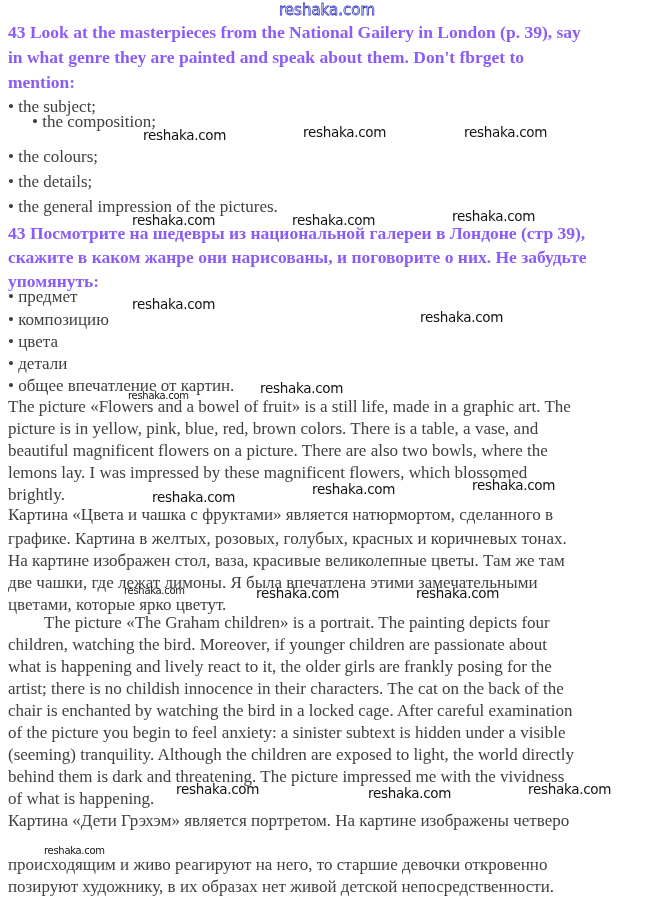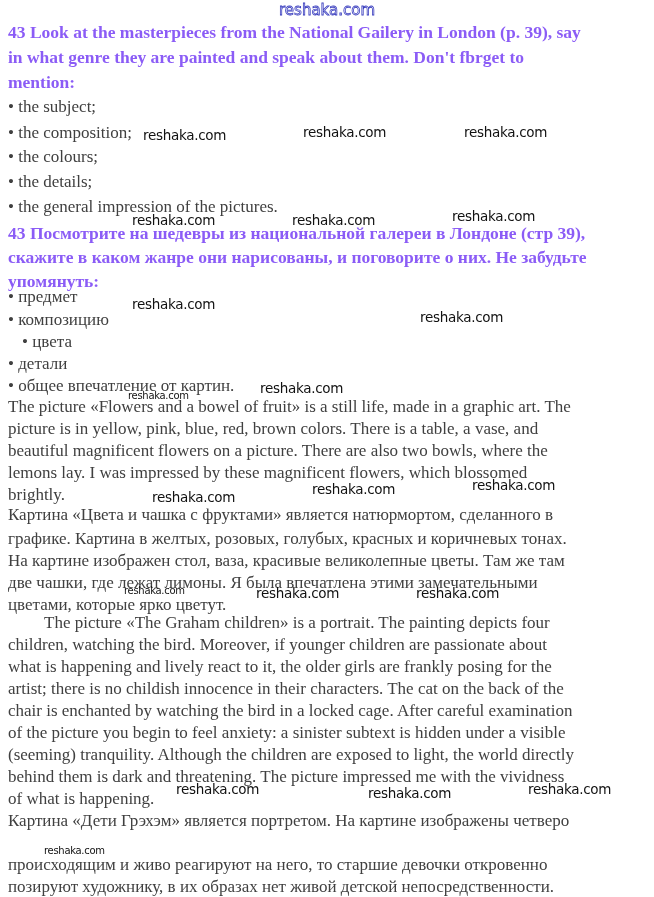--- a/index.html
+++ b/index.html
@@ -26,31 +26,31 @@
 <body>
 
 <div class="page">
 
   <span class="wm top" style="left:279px; top:1px;">reshaka.com</span>
 
   <div class="line bold" style="top:21px;">43 Look at the masterpieces from the National Gailery in London (p. 39), say</div>
   <div class="line bold" style="top:46px;">in what genre they are painted and speak about them. Don't fbrget to</div>
   <div class="line bold" style="top:71px;">mention:</div>
   <div class="line" style="top:96px;">• the subject;</div>
-  <div class="line" style="top:122px;">• the composition;</div>
+  <div class="line" style="top:111px;margin-left:24px;">• the composition;</div>
   <div class="line" style="top:146px;">• the colours;</div>
   <div class="line" style="top:171px;">• the details;</div>
   <div class="line" style="top:196px;">• the general impression of the pictures.</div>
 
   <div class="line bold" style="top:222px;">43 Посмотрите на шедевры из национальной галереи в Лондоне (стр 39),</div>
   <div class="line bold" style="top:246px;">скажите в каком жанре они нарисованы, и поговорите о них. Не забудьте</div>
   <div class="line bold" style="top:270px;">упомянуть:</div>
   <div class="line" style="top:286px;">• предмет</div>
   <div class="line" style="top:309px;">• композицию</div>
-  <div class="line" style="top:331px;margin-left:14px;">• цвета</div>
+  <div class="line" style="top:331px;">• цвета</div>
   <div class="line" style="top:353px;">• детали</div>
   <div class="line" style="top:375px;">• общее впечатление от картин.</div>
 
   <div class="line" style="top:396px;">The picture «Flowers and a bowel of fruit» is a still life, made in a graphic art. The</div>
   <div class="line" style="top:418px;">picture is in yellow, pink, blue, red, brown colors. There is a table, a vase, and</div>
   <div class="line" style="top:440px;">beautiful magnificent flowers on a picture. There are also two bowls, where the</div>
   <div class="line" style="top:462px;">lemons lay. I was impressed by these magnificent flowers, which blossomed</div>
   <div class="line" style="top:484px;">brightly.</div>
 
   <div class="line" style="top:504px;">Картина «Цвета и чашка с фруктами» является натюрмортом, сделанного в</div>

